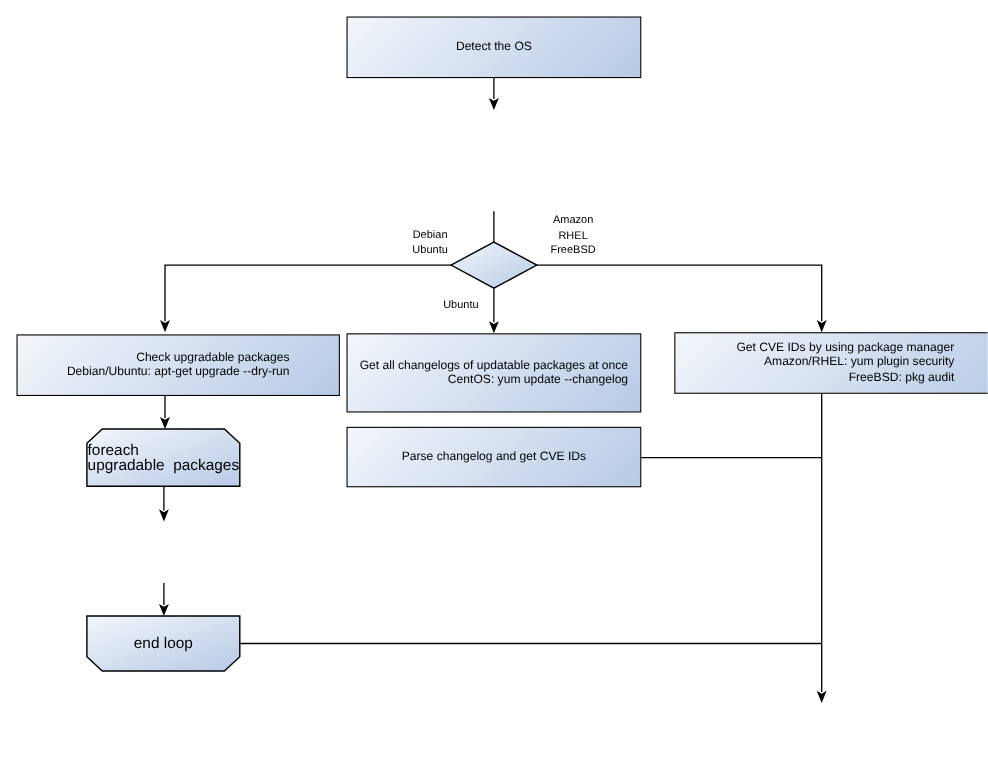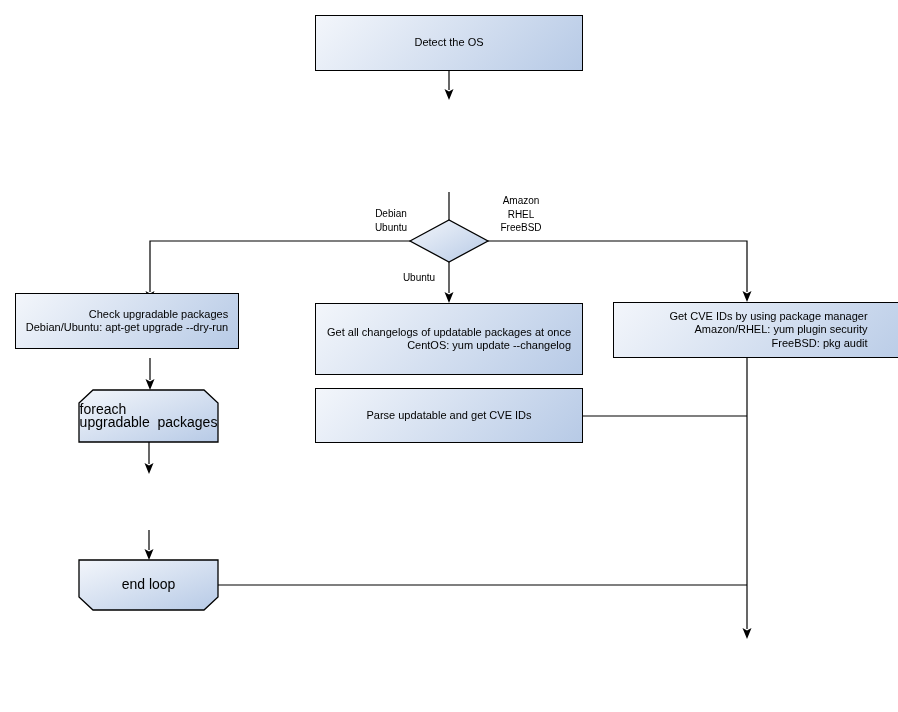--- a/index.html
+++ b/index.html
@@ -120,28 +120,28 @@
     <polygon class="shape" points="410,241 449,220 488,241 449,262"></polygon>
 
     <polygon class="shape" points="79,403 93,390 204,390 218,403 218,442 79,442"></polygon>
 
     <polygon class="shape" points="79,560 218,560 218,597 204,610 93,610 79,597"></polygon>
   </svg>
 
   <div class="node" style="left:315px; top:15px; width:268px; height:56px;">Detect the OS</div>
 
 
-  <div class="node" style="left:15px; top:293px; width:224px; height:56px;">Check upgradable packages
+  <div class="node" style="left:15px; top:304px; width:294px; height:56px;">Check upgradable packages
 Debian/Ubuntu: apt-get upgrade --dry-run</div>
 
 
   <div class="node" style="left:315px; top:303px; width:268px; height:72px;">Get all changelogs of updatable packages at once
 CentOS: yum update --changelog</div>
 
-  <div class="node" style="left:315px; top:388px; width:268px; height:55px;">Parse updatable and get CVE IDs</div>
+  <div class="node" style="left:315px; top:388px; width:268px; height:55px;">Parse changelog and get CVE IDs</div>
 
   <div class="node" style="left:613px; top:302px; width:311px; height:56px;">Get CVE IDs by using package manager
 Amazon/RHEL: yum plugin security
 FreeBSD: pkg audit</div>
 
 
   <div class="shape-label" style="left:79px; top:390px; width:139px; height:52px;">foreach
 upgradable  packages</div>
 
   <div class="shape-label" style="left:79px; top:560px; width:139px; height:50px;">end loop</div>

